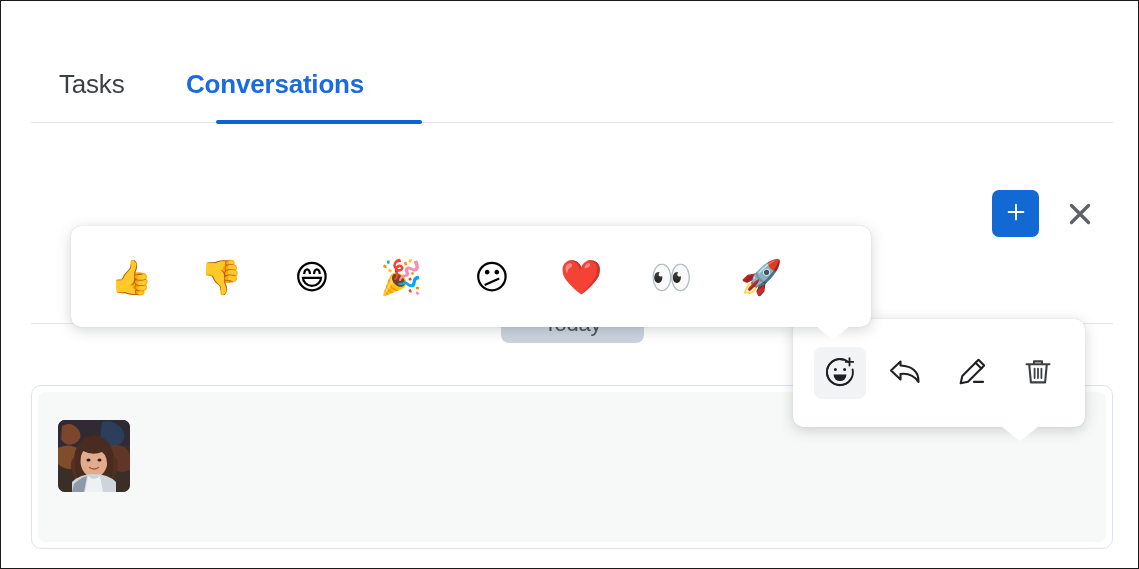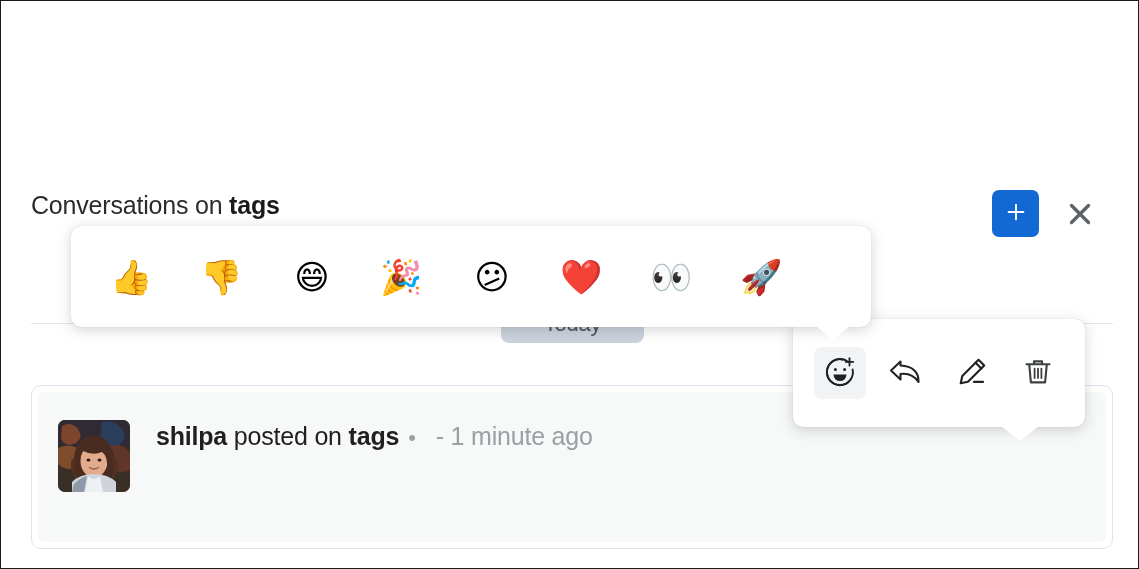--- a/index.html
+++ b/index.html
@@ -286,23 +286,31 @@
     background: #ffffff;
     clip-path: polygon(0 0, 100% 0, 50% 100%);
     filter: drop-shadow(0 3px 4px rgba(60,64,67,0.16));
   }
 </style>
 </head>
 <body>
 
 <div id="app">
 
+  <div class="tabbar">
+    <div class="tab tab-tasks">
+      <span>Tasks</span>
+    </div>
+    <div class="tab tab-conversations">
+      <span>Conversations</span>
+    </div>
+    <div class="tab-underline"></div>
+  </div>
 
   <div class="section-header">
-    <div class="section-title"><span>Conversations on </span><b>tags</b></div>
 
     <button class="add-btn">
       <span>
         <svg width="24" height="24" viewBox="0 0 24 24" aria-hidden="true">
           <path d="M12 4.6 V19.4 M4.6 12 H19.4" stroke="#ffffff" stroke-width="1.9" stroke-linecap="round"></path>
         </svg>
       </span>
     </button>
 
     <button class="close-btn">
@@ -342,21 +350,20 @@
             <ellipse cx="30.5" cy="40" rx="2" ry="1.6" fill="#2b1b13"></ellipse>
             <ellipse cx="41.5" cy="40" rx="2" ry="1.6" fill="#2b1b13"></ellipse>
             <path d="M31.5 47.5 q4.5 3 9 0" stroke="#9c5a48" stroke-width="1.4" fill="none" stroke-linecap="round"></path>
             <path d="M14 62 q8 -8 22 -8 q14 0 22 8 v10 H14Z" fill="#cfd4da"></path>
             <path d="M30 56 q6 6 12 0 l3 16 h-18Z" fill="#eef1f3"></path>
             <path d="M16 64 q6 -6 13 -8 l-3 16 h-12Z" fill="#8d99a8"></path>
           </g>
         </svg>
       </div>
 
-      <div class="post-meta"><span class="author">shilpa</span><span> posted on </span><span class="target">tags</span><span class="dot">•</span><span class="time">- 1 minute ago</span></div>
 
 
     </div>
   </div>
 
   <div class="action-popover">
     <button class="action-btn active">
       <span>
         <svg width="34" height="34" viewBox="0 0 34 34" aria-hidden="true">
           <path d="M29.6 14.4a13 13 0 1 1-9.9-9.9" fill="none" stroke="#202124" stroke-width="1.9" stroke-linecap="round"></path>

